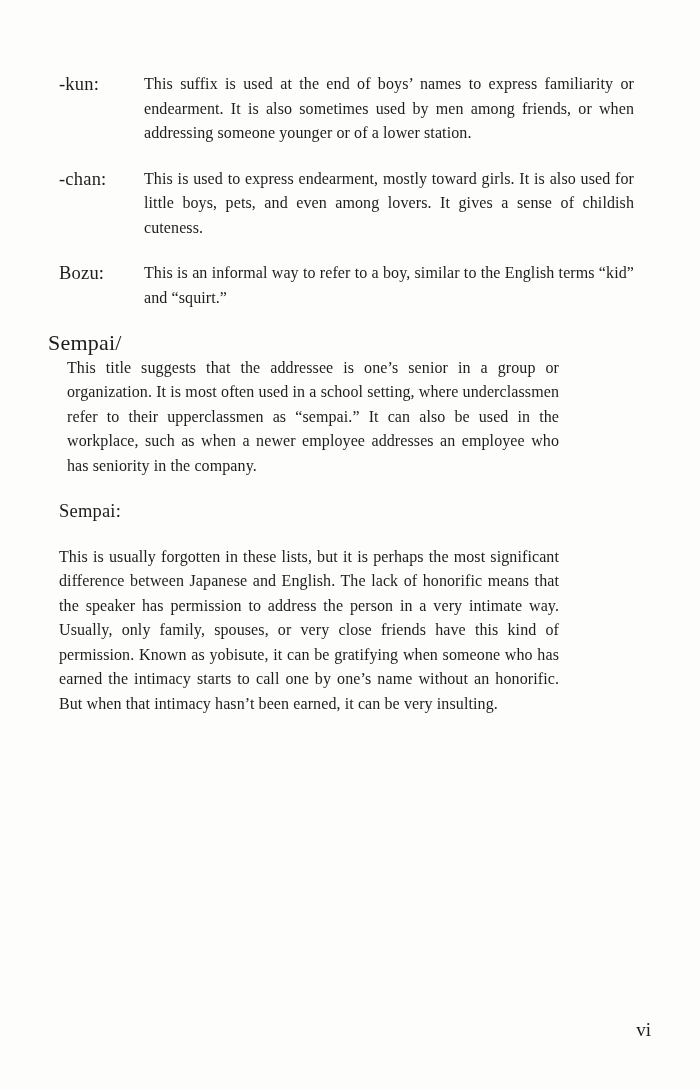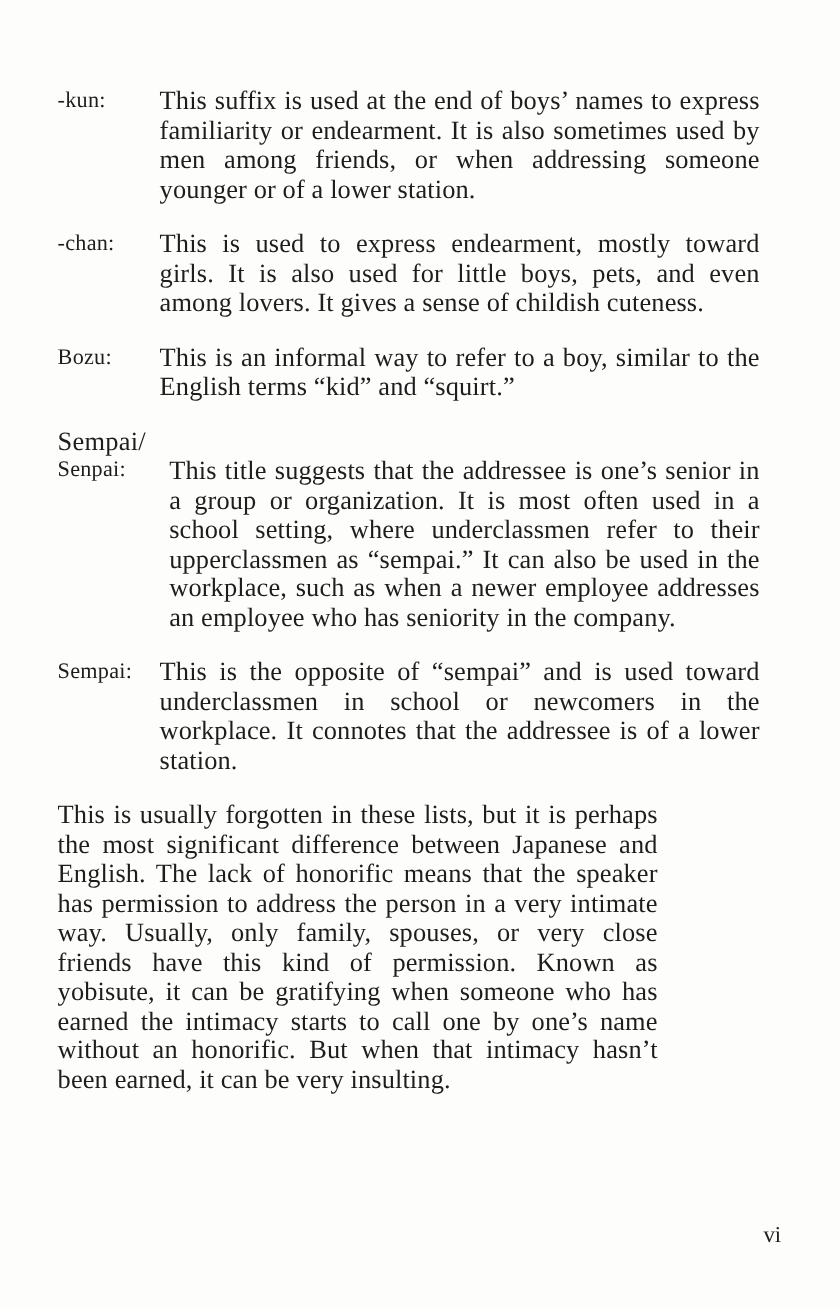--- a/index.html
+++ b/index.html
@@ -18,31 +18,32 @@
   }
   .content {
     position: absolute;
     top: 72px;
     left: 48px;
     width: 586px;
   }
   .entry {
     display: flex;
     margin-bottom: 21px;
+    margin-left: 11px;
   }
   .term {
     flex: 0 0 85px;
     width: 85px;
     font-size: 18.5px;
     line-height: 24.5px;
     letter-spacing: 0.2px;
   }
   .desc {
     width: 500px;
-    font-size: 22px;
+    font-size: 16px;
     line-height: 24.5px;
     text-align: justify;
     letter-spacing: 0.1px;
   }
   .desc.indented {
     padding-left: 8px;
     width: 492px;
   }
   .term-top-line {
     font-size: 22px;
@@ -76,28 +77,26 @@
     </div>
 
     <div class="entry">
       <div class="term">Bozu:</div>
       <div class="desc">This is an informal way to refer to a boy, similar to the English terms “kid” and “squirt.”</div>
     </div>
 
     <div>
       <div class="term-top-line">Sempai/</div>
       <div class="entry">
-        <div class="term">Senpai:</div>
         <div class="desc indented">This title suggests that the addressee is one’s senior in a group or organization. It is most often used in a school setting, where underclassmen refer to their upperclassmen as “sempai.” It can also be used in the workplace, such as when a newer employee addresses an employee who has seniority in the company.</div>
       </div>
     </div>
 
     <div class="entry">
       <div class="term">Sempai:</div>
-      <div class="desc">This is the opposite of “sempai” and is used toward underclassmen in school or newcomers in the workplace. It connotes that the addressee is of a lower station.</div>
     </div>
 
 
     <div class="entry">
       <div class="desc"><span>This is usually forgotten in these lists, but it is perhaps the most significant difference between Japanese and English. The lack of honorific means that the speaker has permission to address the person in a very intimate way. Usually, only family, spouses, or very close friends have this kind of permission. Known as </span><span class="italic">yobisute</span><span>, it can be gratifying when someone who has earned the intimacy starts to call one by one’s name without an honorific. But when that intimacy hasn’t been earned, it can be very insulting.</span></div>
     </div>
 
   </div>
 
   <div class="page-number">vi</div>

